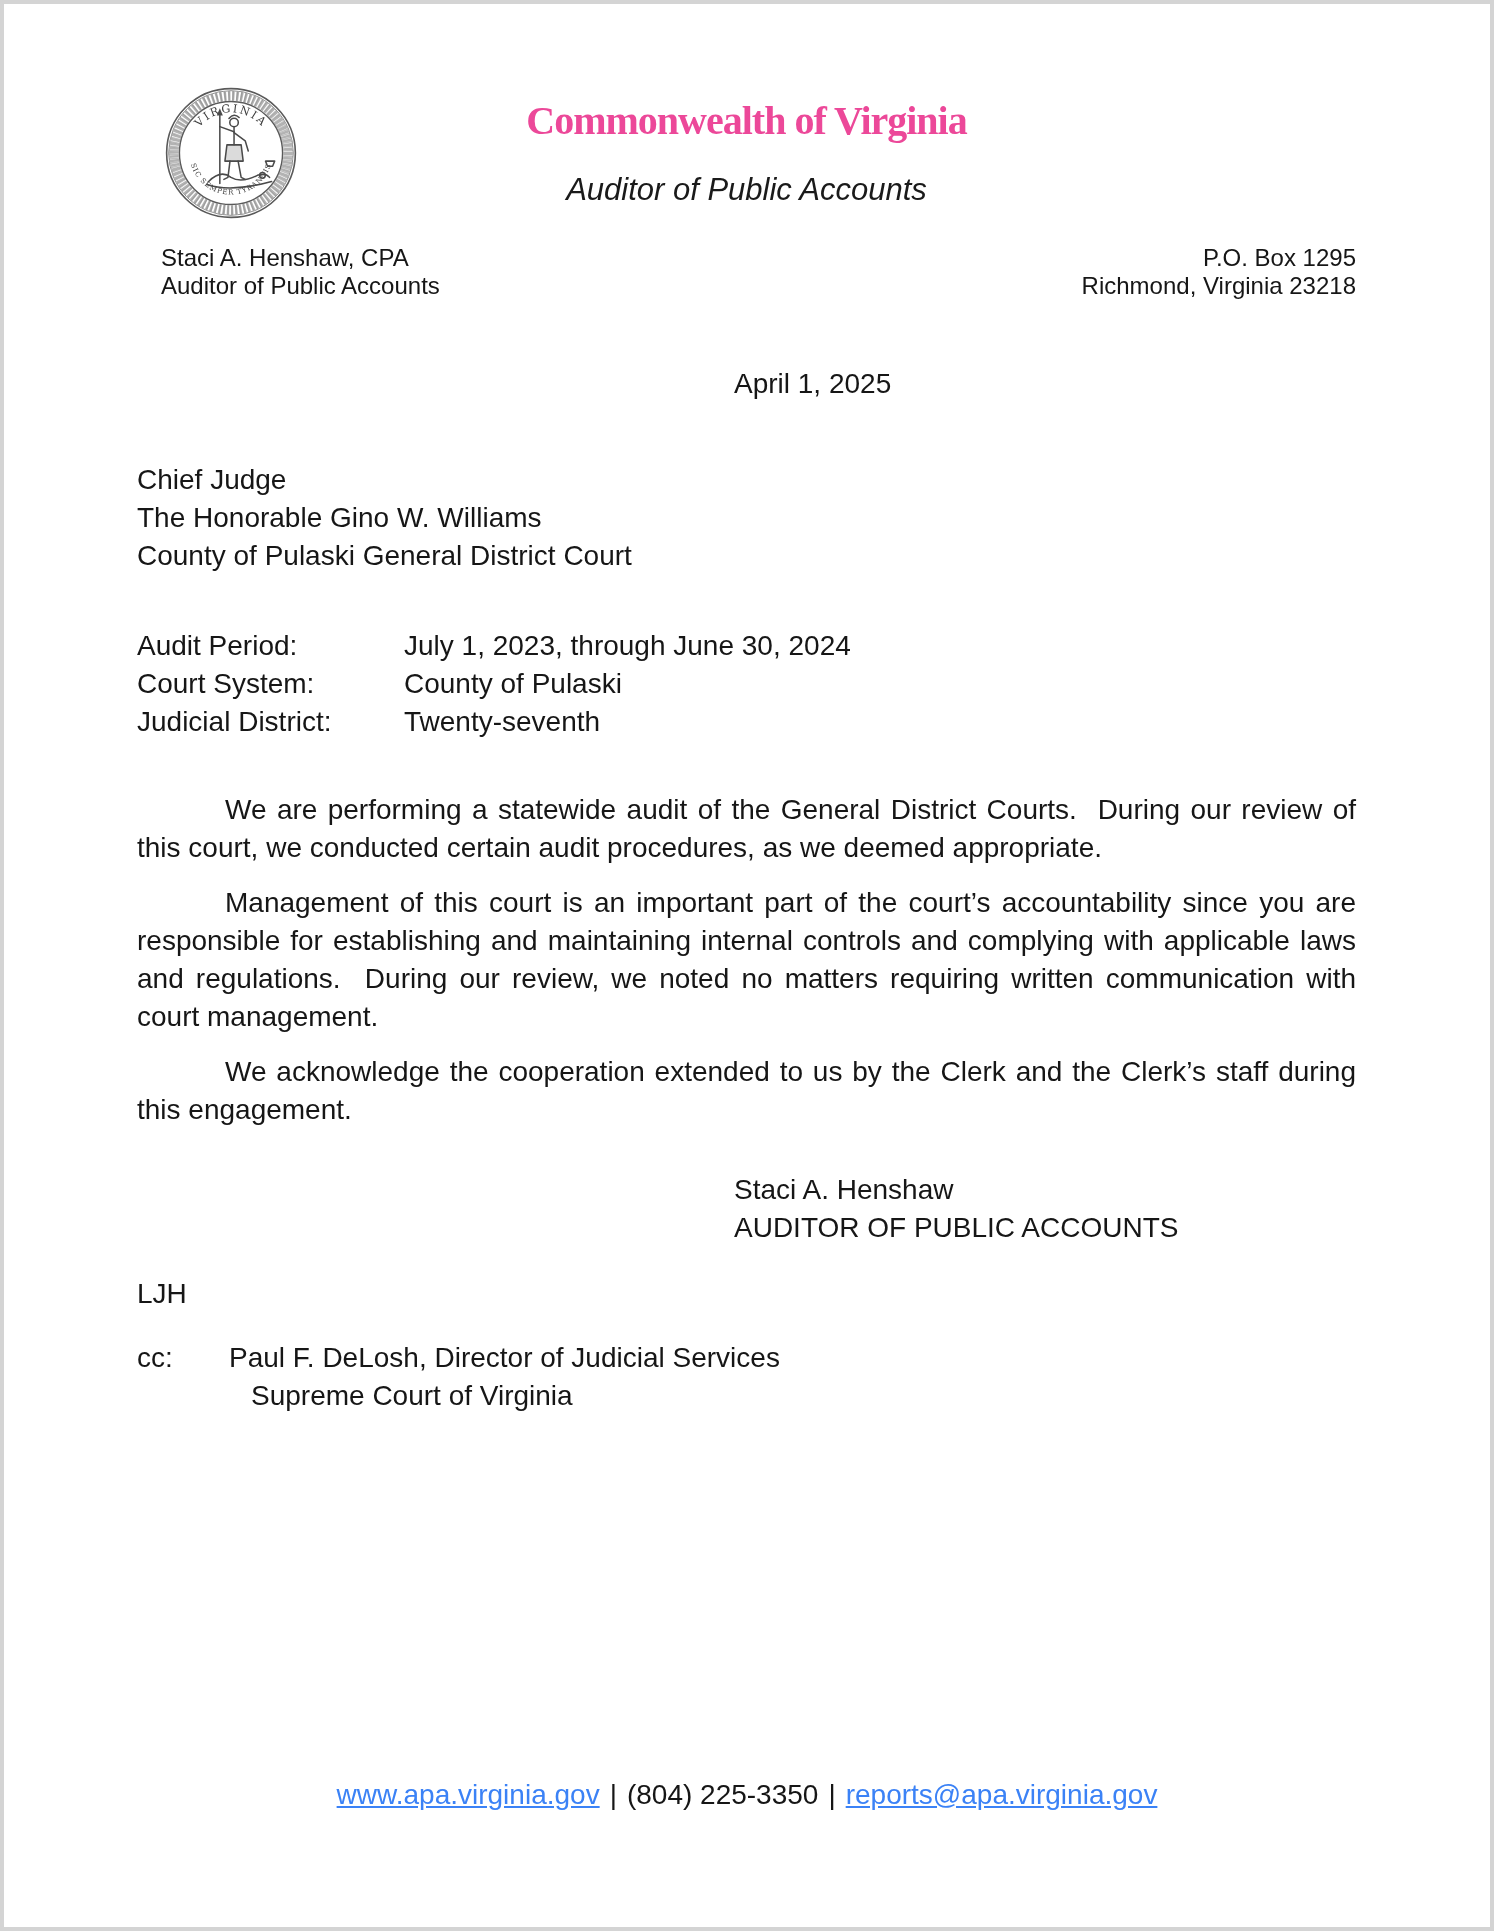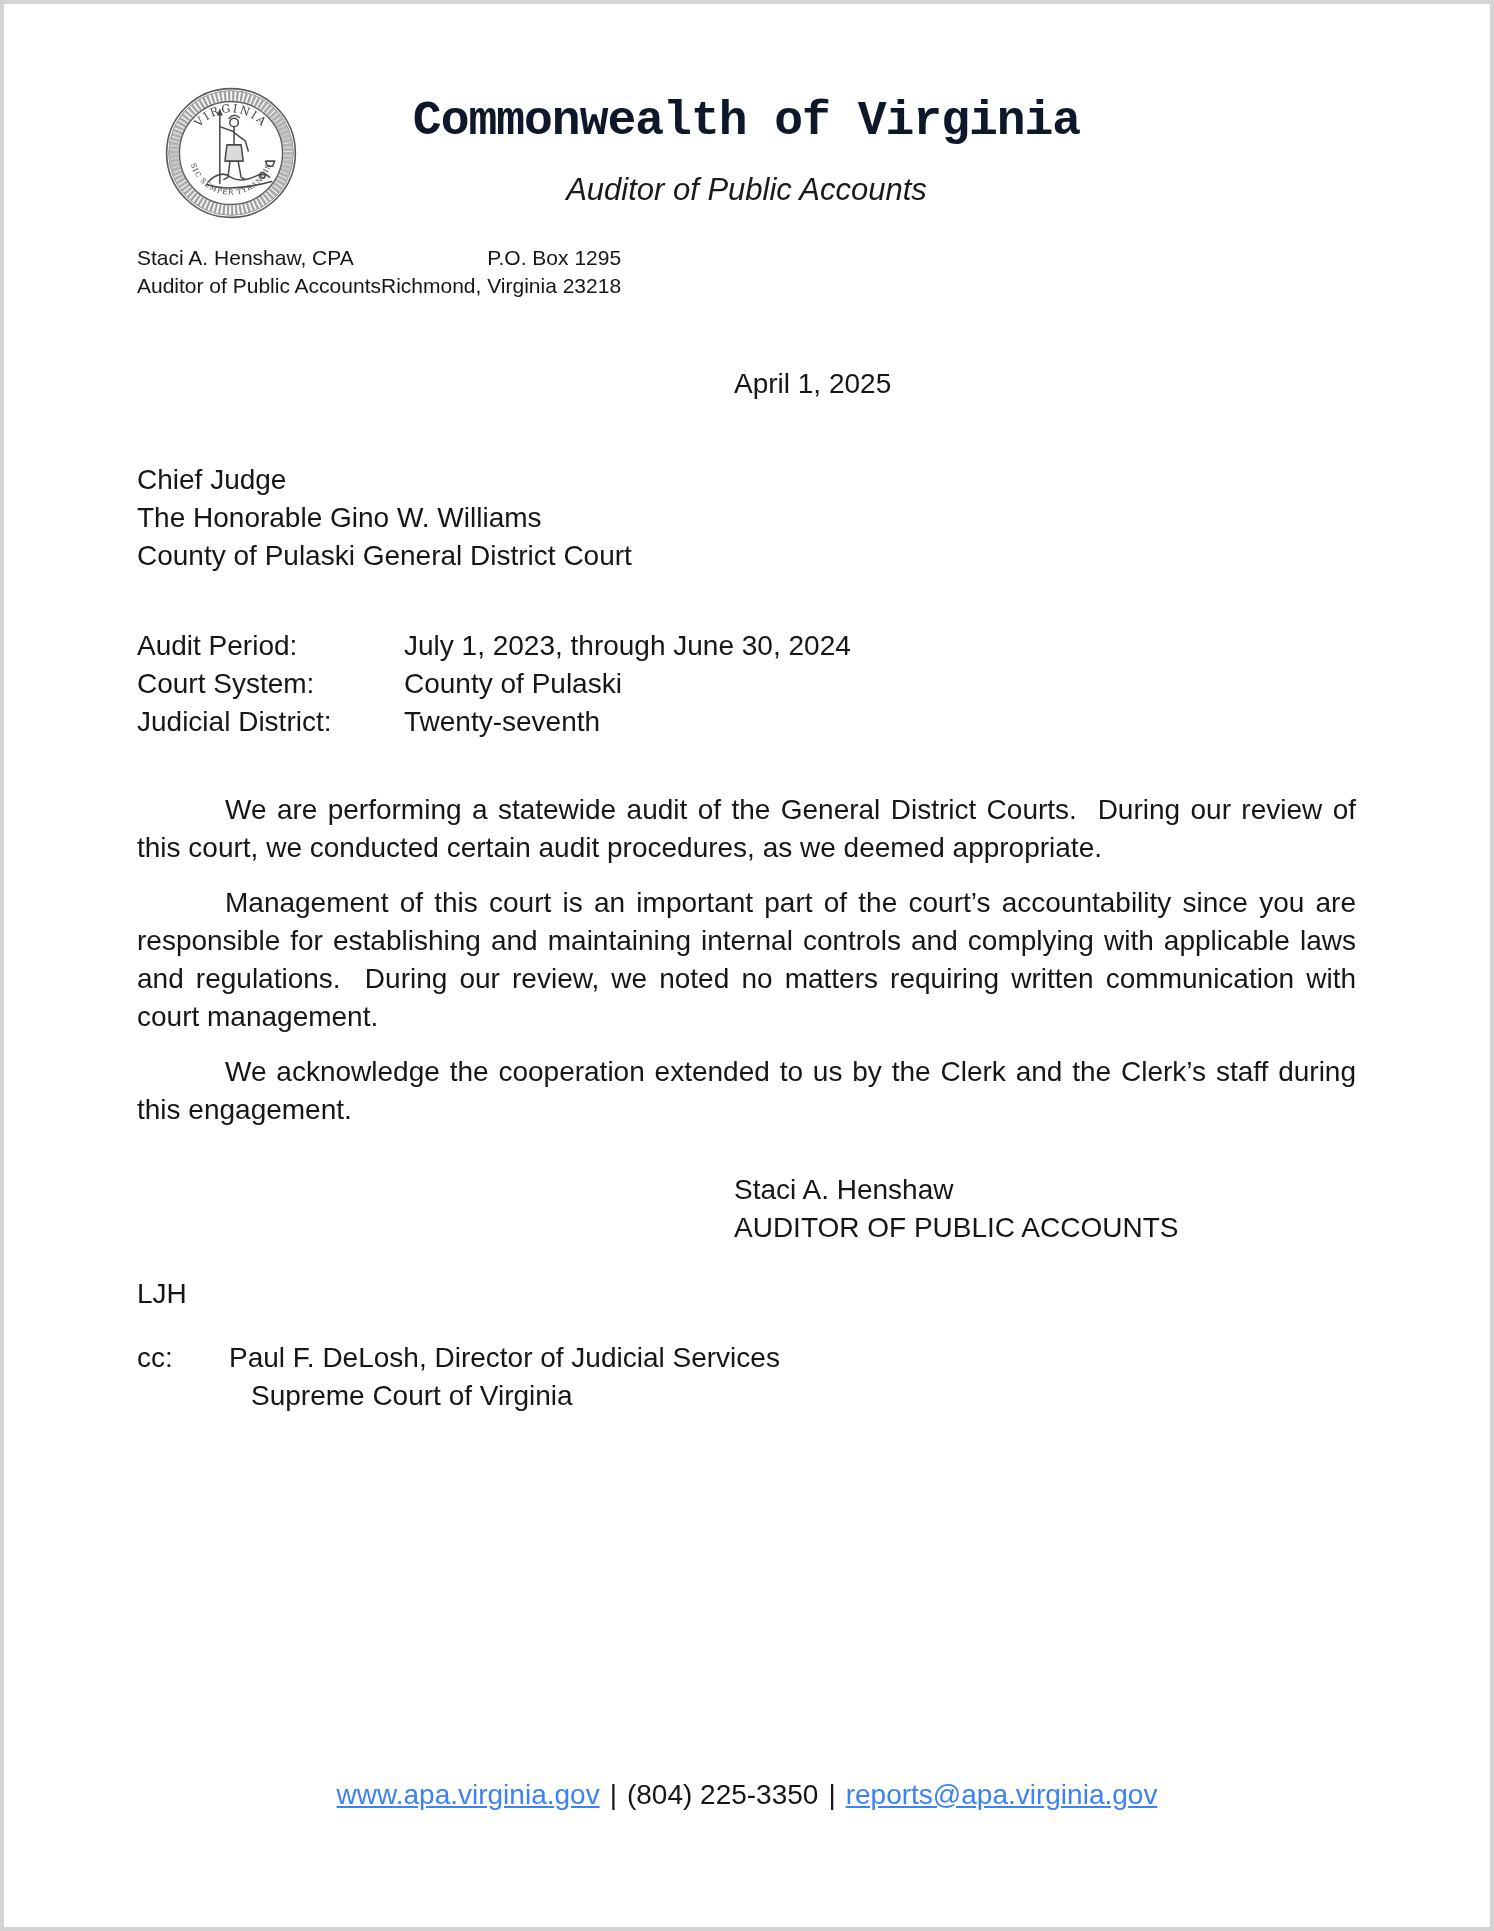--- a/index.html
+++ b/index.html
@@ -16,41 +16,42 @@
   .content { padding:0 134px 0 133px; }
 
   
   .seal {
     position:absolute; left:160px; top:82px;
     width:134px; height:134px;
   }
   .letter-title {
     margin-top:86px;
     text-align:center;
-    font-family:Liberation Mono, monospace;
+    font-family:Liberation Serif, serif;
     font-weight:bold;
-    font-size:48px;
+    font-size:40px;
     line-height:62px;
     letter-spacing:-1px;
-    color:#0f172a;
+    color:#ec4899;
   }
   .letter-subtitle {
     margin-top:18px;
     text-align:center;
     font-style:italic;
     font-size:31px;
     line-height:40px;
     color:#1a1a1a;
   }
   .credits-row {
     margin-top:34px;
     display:flex;
-    justify-content:flex-start;
-    font-size:21px;
+    justify-content:space-between;
+    font-size:24px;
     line-height:28px;
+    margin-left:24px;
   }
   .credits-left  { text-align:left; }
   .credits-right { text-align:right; }
 
   
   .date-line {
     margin-top:65px;
     margin-left:597px;
     font-size:28px;
     line-height:38px;

